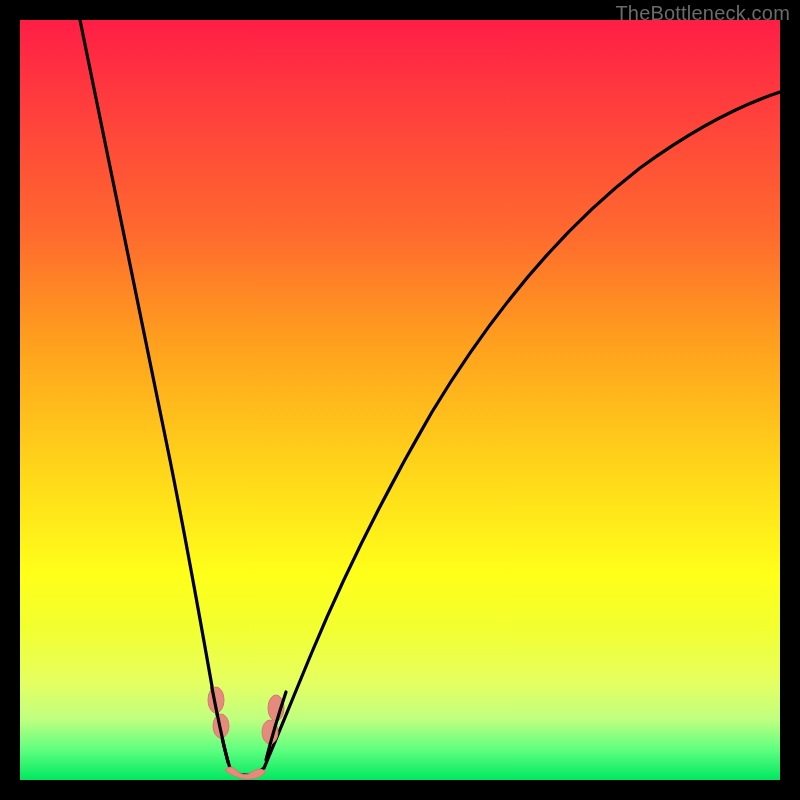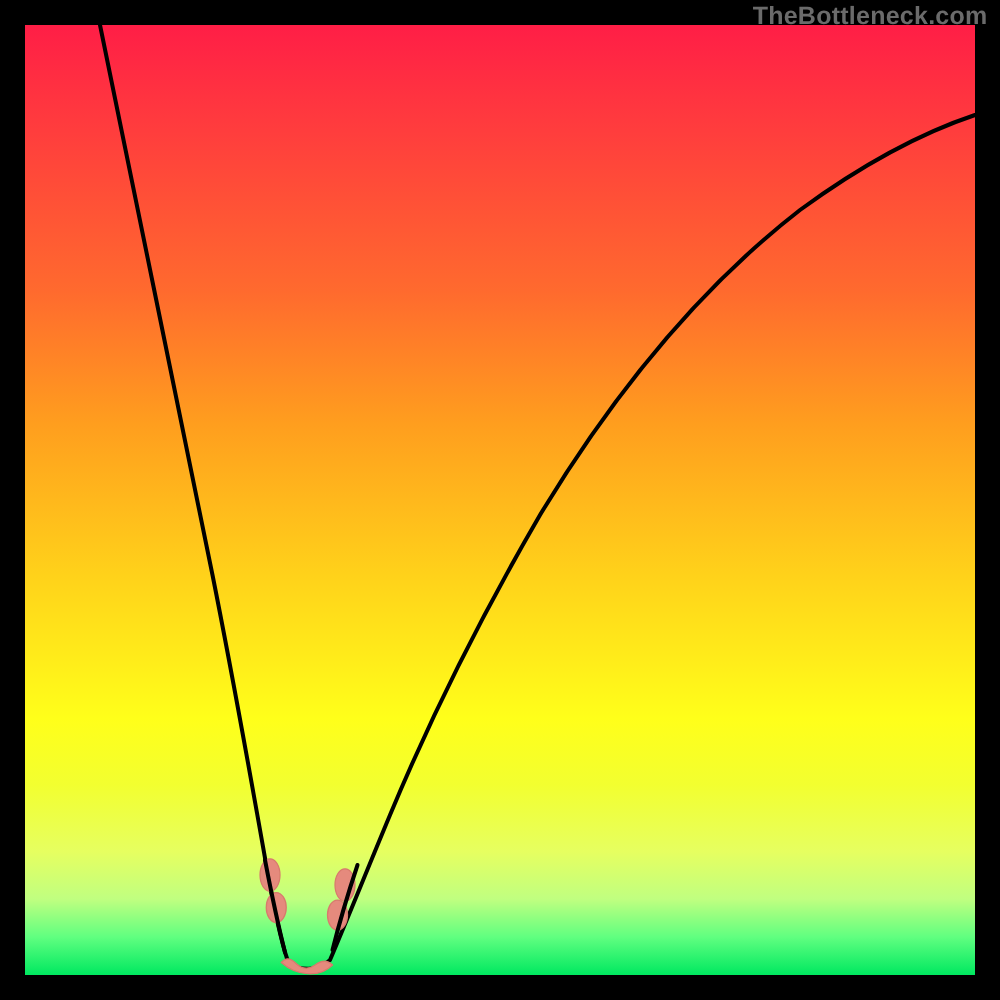--- a/index.html
+++ b/index.html
@@ -40,21 +40,21 @@
       #60ff80 96%,
       #00e860 100%
     );
   }
   .watermark {
     position: absolute;
     top: 2px;
     right: 10px;
     color: #6b6b6b;
     font-size: 20px;
-    font-weight: 700;
+    font-weight: 400;
     letter-spacing: 0.2px;
     user-select: none;
   }
   svg.curve-layer {
     position: absolute;
     left: 0;
     top: 0;
     width: 760px;
     height: 760px;
     overflow: visible;

